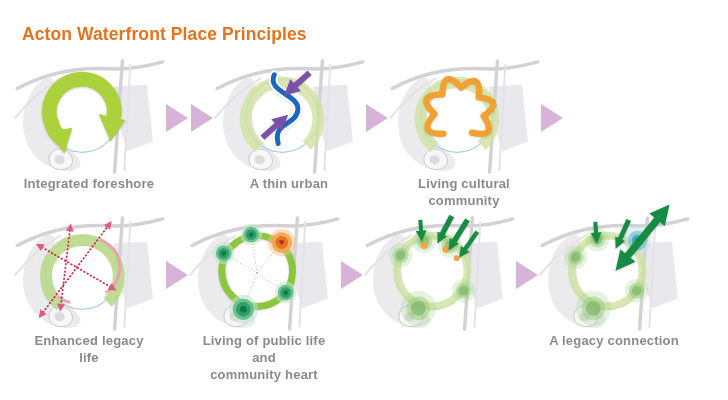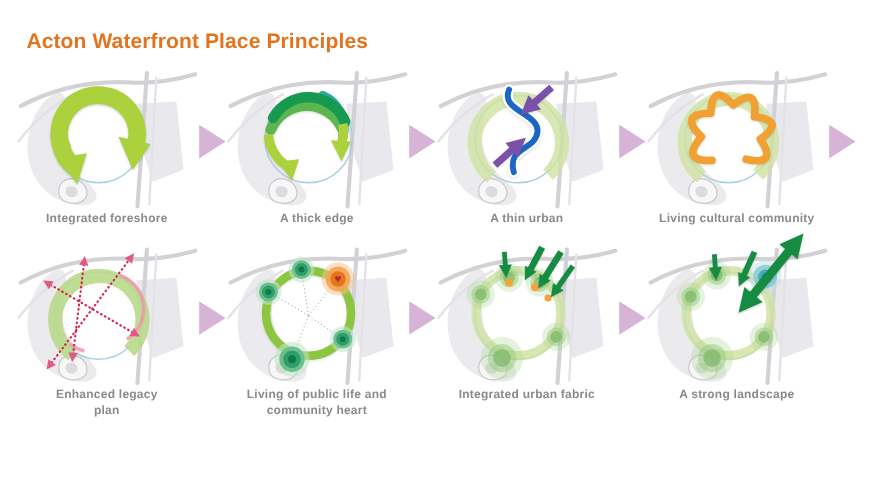--- a/index.html
+++ b/index.html
@@ -4,21 +4,21 @@
 <style>
   html,body{margin:0;padding:0;background:#ffffff;}
   body{width:728px;height:400px;overflow:hidden;font-family:"Liberation Sans",sans-serif;position:relative;}
   .page{width:728px;height:400px;}
   .title{color:var(--title);font-size:17.5px;font-weight:800;padding:24px 0 0 22px;letter-spacing:.1px;}
   .rows{margin-top:12px;}
   .row{display:flex;align-items:flex-start;padding-left:14px;}
   .row2{margin-top:4px;}
   .panel{width:150px;flex:0 0 150px;display:flex;flex-direction:column;align-items:center;}
   .panel svg{overflow:visible;display:block;}
-  .plabel{margin-top:3px;min-height:24px;width:150px;text-align:center;font-size:10px;font-weight:700;
+  .plabel{margin-top:3px;min-height:24px;width:150px;text-align:center;font-size:13px;font-weight:700;
           color:var(--label);line-height:1.3;white-space:pre-line;letter-spacing:.2px;}
   .sep{width:25px;flex:0 0 25px;display:flex;justify-content:center;}
   .sep svg{margin-top:46px;}
   .flow-tri{fill:var(--flowArrow);}
   
   .land{fill:var(--mapGray);}
   .land2{fill:var(--mapGrayDark);}
   .road{stroke:var(--roadGray);stroke-width:3.5;fill:none;stroke-linecap:round;}
   .road2{stroke:#e3e3e7;stroke-width:2;fill:none;stroke-linecap:round;}
   .lake{fill:none;stroke:var(--lakeBlue);stroke-width:1.2;}
@@ -109,35 +109,20 @@
         </svg>
         <div class="plabel">Integrated foreshore</div>
       </div>
 
       <div class="sep">
         <svg width="24" height="30">
             <use href="#flowtri"></use>
           </svg>
       </div>
 
-      <div class="panel">
-        <svg viewBox="0 0 150 118" width="150" height="116">
-          <use href="#basemap"></use>
-          <g class="softshadow">
-            <path class="midgrn" stroke-width="9" d="M36,52 A33,33 0 0 1 97,52"></path>
-            <path class="tealarc" stroke-width="8" d="M80,23 A30,30 0 0 1 97,58"></path>
-            <path class="dkgrn" stroke-width="9" d="M38,42 A34,34 0 0 1 99,45"></path>
-            <path class="limearc" stroke-width="8" d="M34,56 A34,34 0 0 0 52,84"></path>
-            <path class="limearc" stroke-width="8" d="M97,47 A33,33 0 0 1 95,66"></path>
-            <polygon class="limefill" points="42,79 60,77 54,95"></polygon>
-            <polygon class="limefill" points="87,61 104,62 96,79"></polygon>
-          </g>
-        </svg>
-        <div class="plabel">A thick edge</div>
-      </div>
 
       <div class="sep">
         <svg width="24" height="30">
             <use href="#flowtri"></use>
           </svg>
       </div>
 
       <div class="panel">
         <svg viewBox="0 0 150 118" width="150" height="116">
           <use href="#basemap"></use>
@@ -184,21 +169,21 @@
           <path class="legring" stroke-width="12" d="M46,93 A37,37 0 1 1 94,90"></path>
           <path class="pinkin" d="M86,26 A30,30 0 0 1 92,80"></path>
           <path class="pinkin" d="M44,84 A30,30 0 0 0 56,90"></path>
           <g>
             <line class="dotted" x1="26" y1="103" x2="96" y2="10" marker-start="url(#ah-pink)" marker-end="url(#ah-pink)"></line>
             <line class="dotted" x1="24" y1="32" x2="100" y2="76" marker-start="url(#ah-pink)" marker-end="url(#ah-pink)"></line>
             <line class="dotted" x1="56" y1="13" x2="46" y2="96" marker-start="url(#ah-pink)" marker-end="url(#ah-pink)"></line>
           </g>
         </svg>
         <div class="plabel">Enhanced legacy
-plan</div>
+life</div>
       </div>
 
       <div class="sep">
         <svg width="24" height="30">
             <use href="#flowtri"></use>
           </svg>
       </div>
 
       <div class="panel">
         <svg viewBox="0 0 150 118" width="150" height="116">
@@ -246,21 +231,20 @@
             <circle cx="82" cy="36" r="3.4" fill="#f2a43e"></circle>
             <circle cx="93" cy="45" r="3" fill="#f2a43e"></circle>
           </g>
           <g class="grnarrow softshadow">
             <line x1="56" y1="6" x2="57" y2="20" stroke-width="4" marker-end="url(#ah-green)"></line>
             <line x1="88" y1="2" x2="77" y2="23" stroke-width="5.5" marker-end="url(#ah-green)"></line>
             <line x1="104" y1="6" x2="89" y2="30" stroke-width="5.5" marker-end="url(#ah-green)"></line>
             <line x1="114" y1="18" x2="100" y2="38" stroke-width="4.5" marker-end="url(#ah-green)"></line>
           </g>
         </svg>
-        <div class="plabel">Integrated urban fabric</div>
       </div>
 
       <div class="sep">
         <svg width="24" height="30">
             <use href="#flowtri"></use>
           </svg>
       </div>
 
       <div class="panel">
         <svg viewBox="0 0 150 118" width="150" height="116">
@@ -277,18 +261,18 @@
             <circle cx="99" cy="27" r="10" fill="#7cc6cf" opacity=".75"></circle>
             <circle cx="99" cy="27" r="6" fill="#3ba8b5" opacity=".9"></circle>
             <circle cx="99" cy="27" r="2.8" fill="#1f8a9a"></circle>
           </g>
           <g class="grnarrow shadow">
             <line x1="56" y1="8" x2="57" y2="22" stroke-width="4" marker-end="url(#ah-green)"></line>
             <line x1="90" y1="6" x2="80" y2="28" stroke-width="5" marker-end="url(#ah-green)"></line>
             <line x1="86" y1="46" x2="122" y2="2" stroke-width="7.5" marker-start="url(#ah-green-big)" marker-end="url(#ah-green-big)"></line>
           </g>
         </svg>
-        <div class="plabel">A strong landscape</div>
+        <div class="plabel">A legacy connection</div>
       </div>
 
     </div>
   </div>
 </div>
 
 </body></html>

